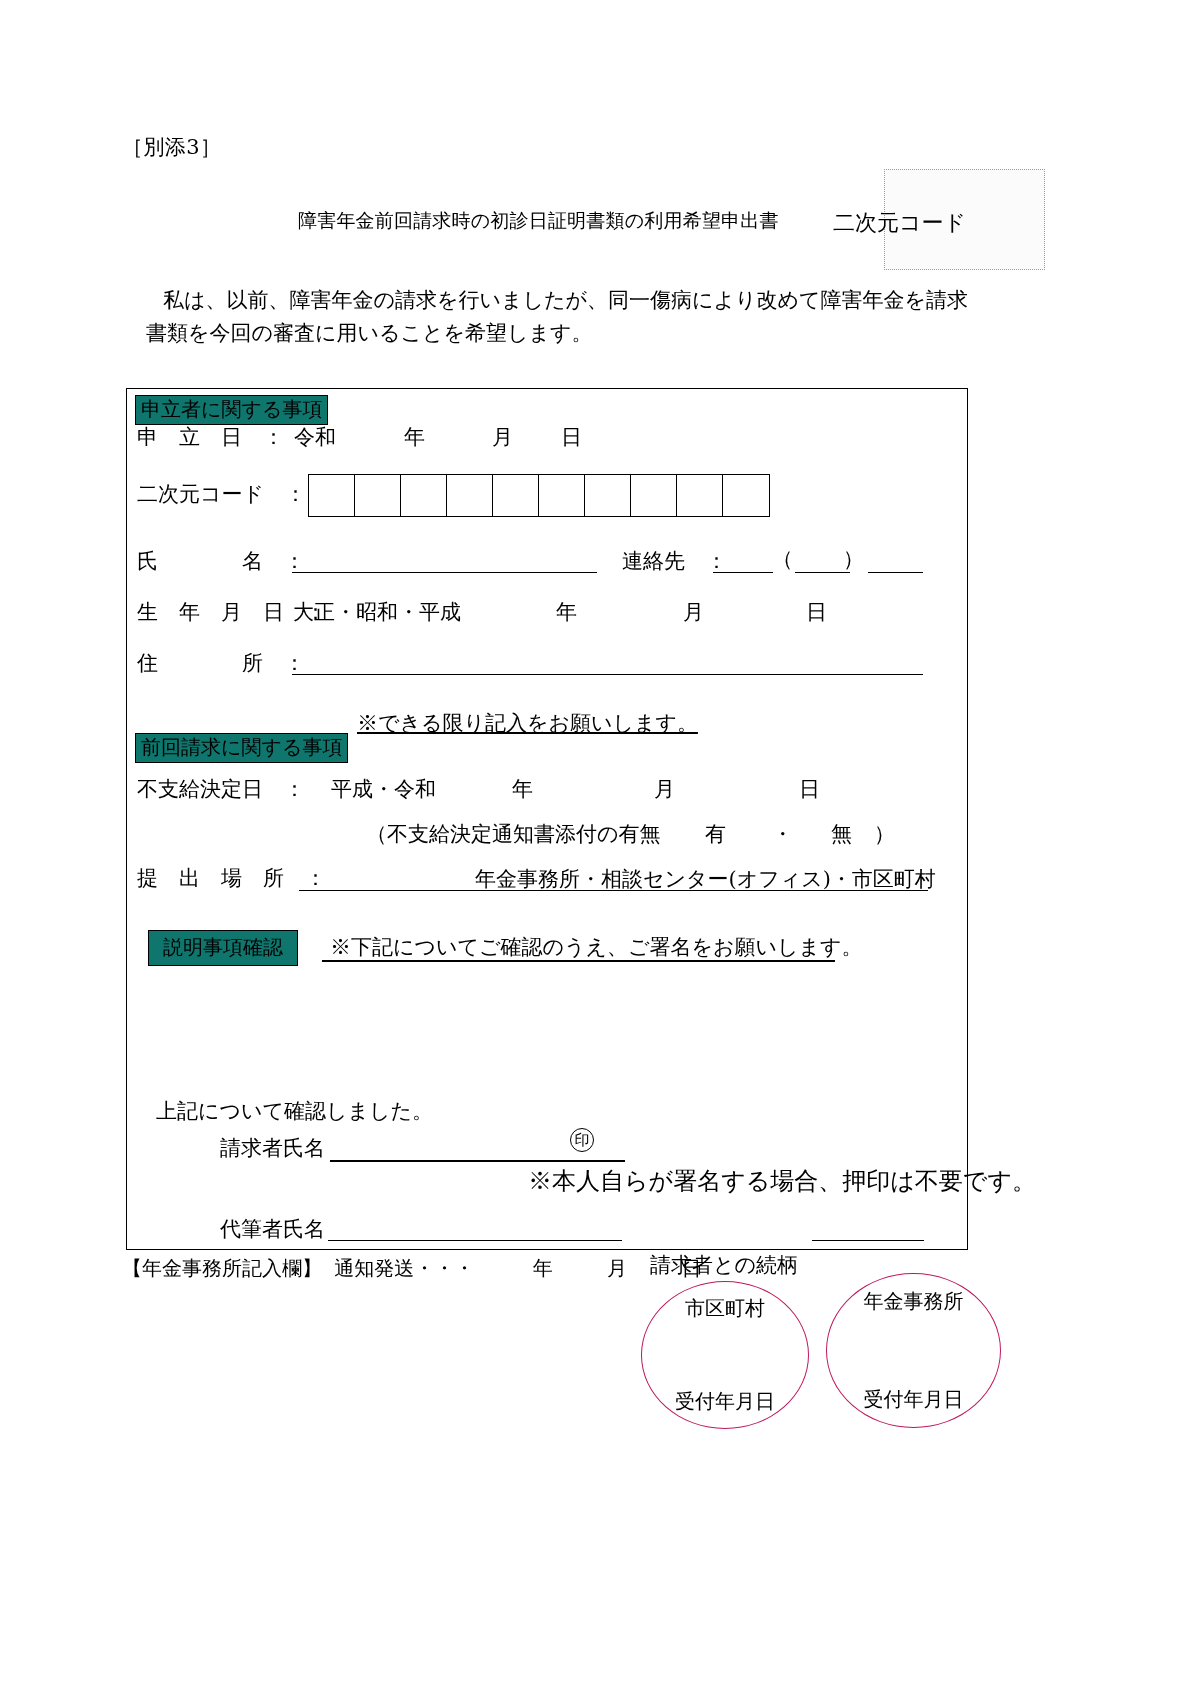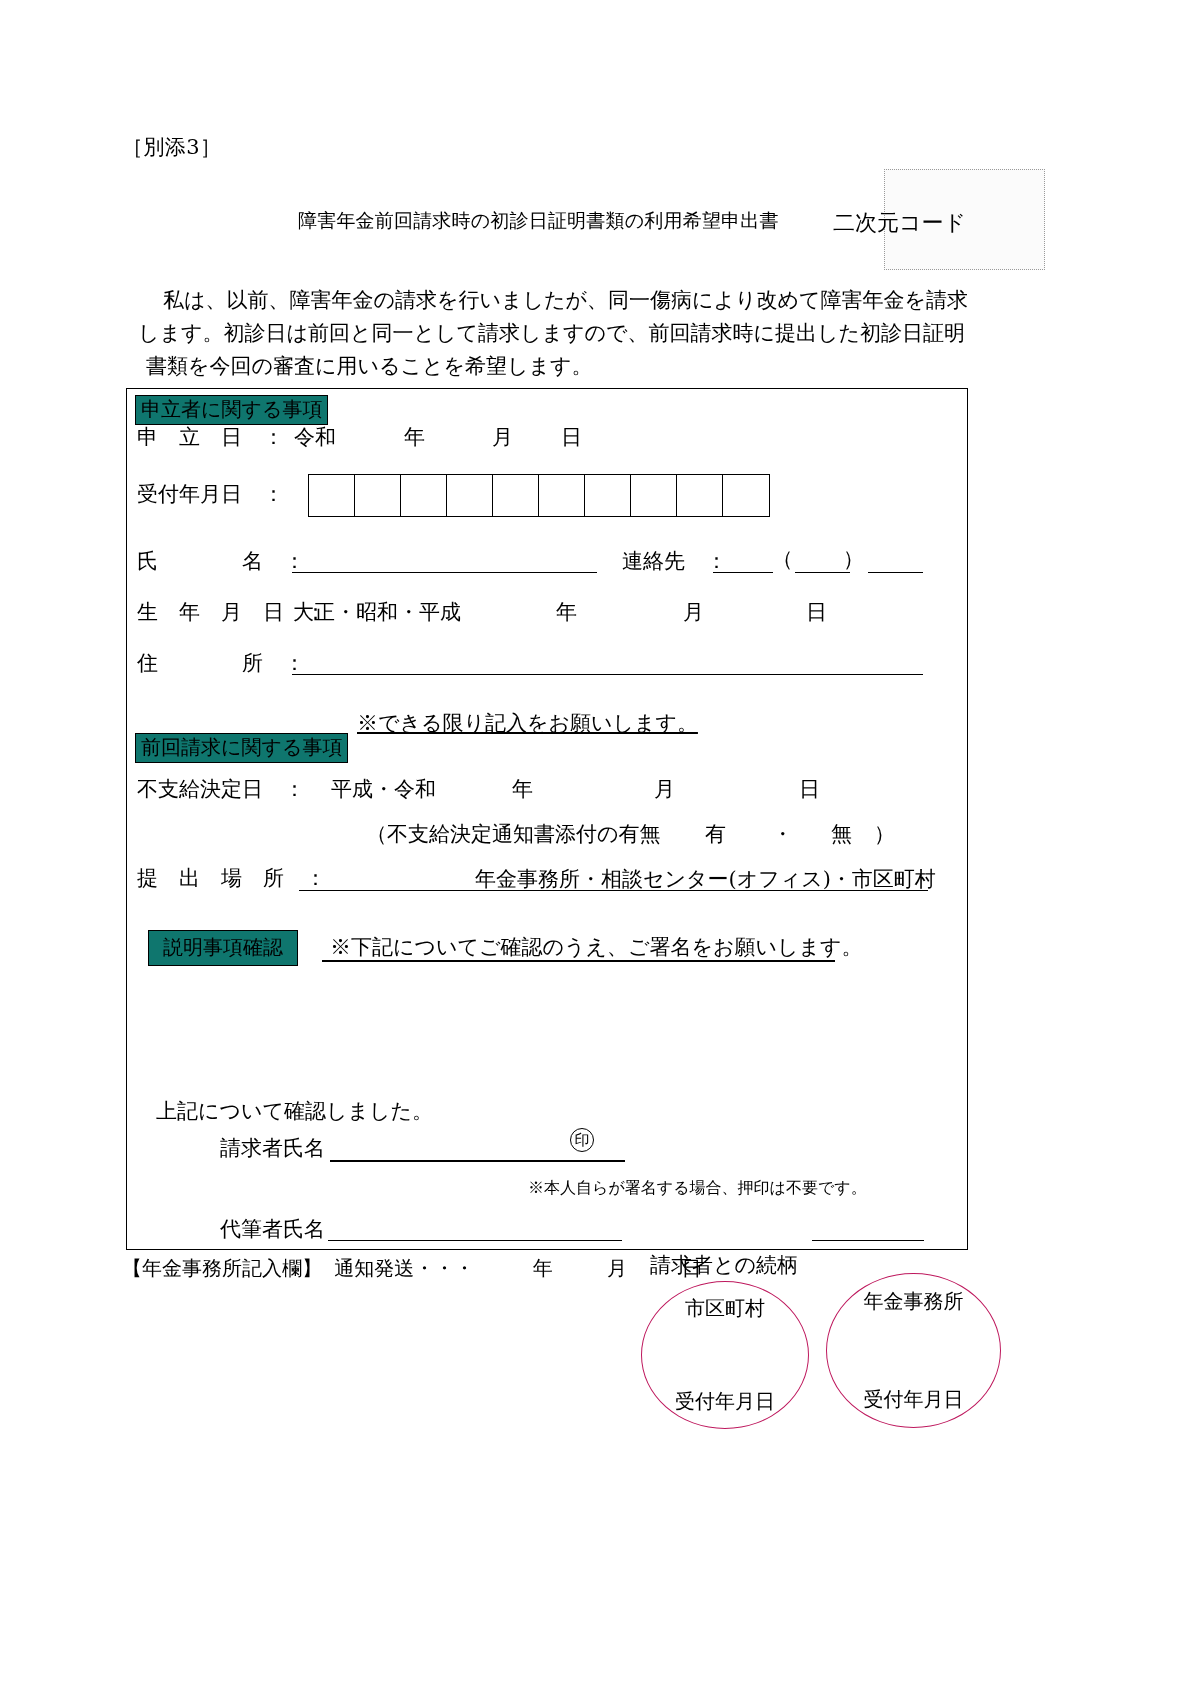--- a/index.html
+++ b/index.html
@@ -132,21 +132,21 @@
     left: 570px; top: 1128px;
     font-size: 19px;
     border: 1.5px solid #000;
     border-radius: 50%;
     width: 24px; height: 24px;
     line-height: 23px;
     text-align: center;
     font-size: 15px;
     box-sizing: border-box;
   }
-  #seal-note   { left: 528px; top: 1165px; font-size: 16px; margin-top: 13px; }
+  #seal-note   { left: 528px; top: 1165px; font-size: 24px; }
   #proxy-label { left: 220px; top: 1215px; font-size: 21px; }
   #relation-label { left: 650px; top: 1251px; font-size: 21px; }
 
   
   #office-row {
     left: 122px; top: 1255px;
     font-size: 20px;
   }
 
   .stamp-circle {
@@ -176,35 +176,34 @@
 
   <div class="abs" id="attach-tag">［別添3］</div>
 
   <div class="abs" id="doc-title">障害年金前回請求時の初診日証明書類の利用希望申出書</div>
 
   <div class="abs" id="code-box"></div>
   <div class="abs" id="code-label">二次元コード</div>
 
   <div class="abs" id="intro">
     <div class="l1">私は、以前、障害年金の請求を行いましたが、同一傷病により改めて障害年金を請求</div>
-    <div class="l2">します。初診日は前回と同一として請求しますので、前回請求時に提出した初診日証明</div>
     <div class="l3">書類を今回の審査に用いることを希望します。</div>
   </div>
 
   <div class="abs" id="form-box"></div>
 
   <div class="abs section-chip" id="chip-applicant">申立者に関する事項</div>
 
   <div class="abs row-label" style="left:137px; top:424px;">申　立　日　：</div>
   <div class="abs row-label" style="left:294px; top:424px;">令和</div>
   <div class="abs row-label" style="left:404px; top:424px;">年</div>
   <div class="abs row-label" style="left:492px; top:424px;">月</div>
   <div class="abs row-label" style="left:561px; top:424px;">日</div>
 
-  <div class="abs row-label" style="left:137px; top:481px;">受付年月日　：</div>
+  <div class="abs row-label" style="left:137px; top:481px;">二次元コード　：</div>
   <div class="abs" id="pension-grid">
     <div class="cell"></div>
     <div class="cell"></div>
     <div class="cell"></div>
     <div class="cell"></div>
     <div class="cell"></div>
     <div class="cell"></div>
     <div class="cell"></div>
     <div class="cell"></div>
     <div class="cell"></div>

